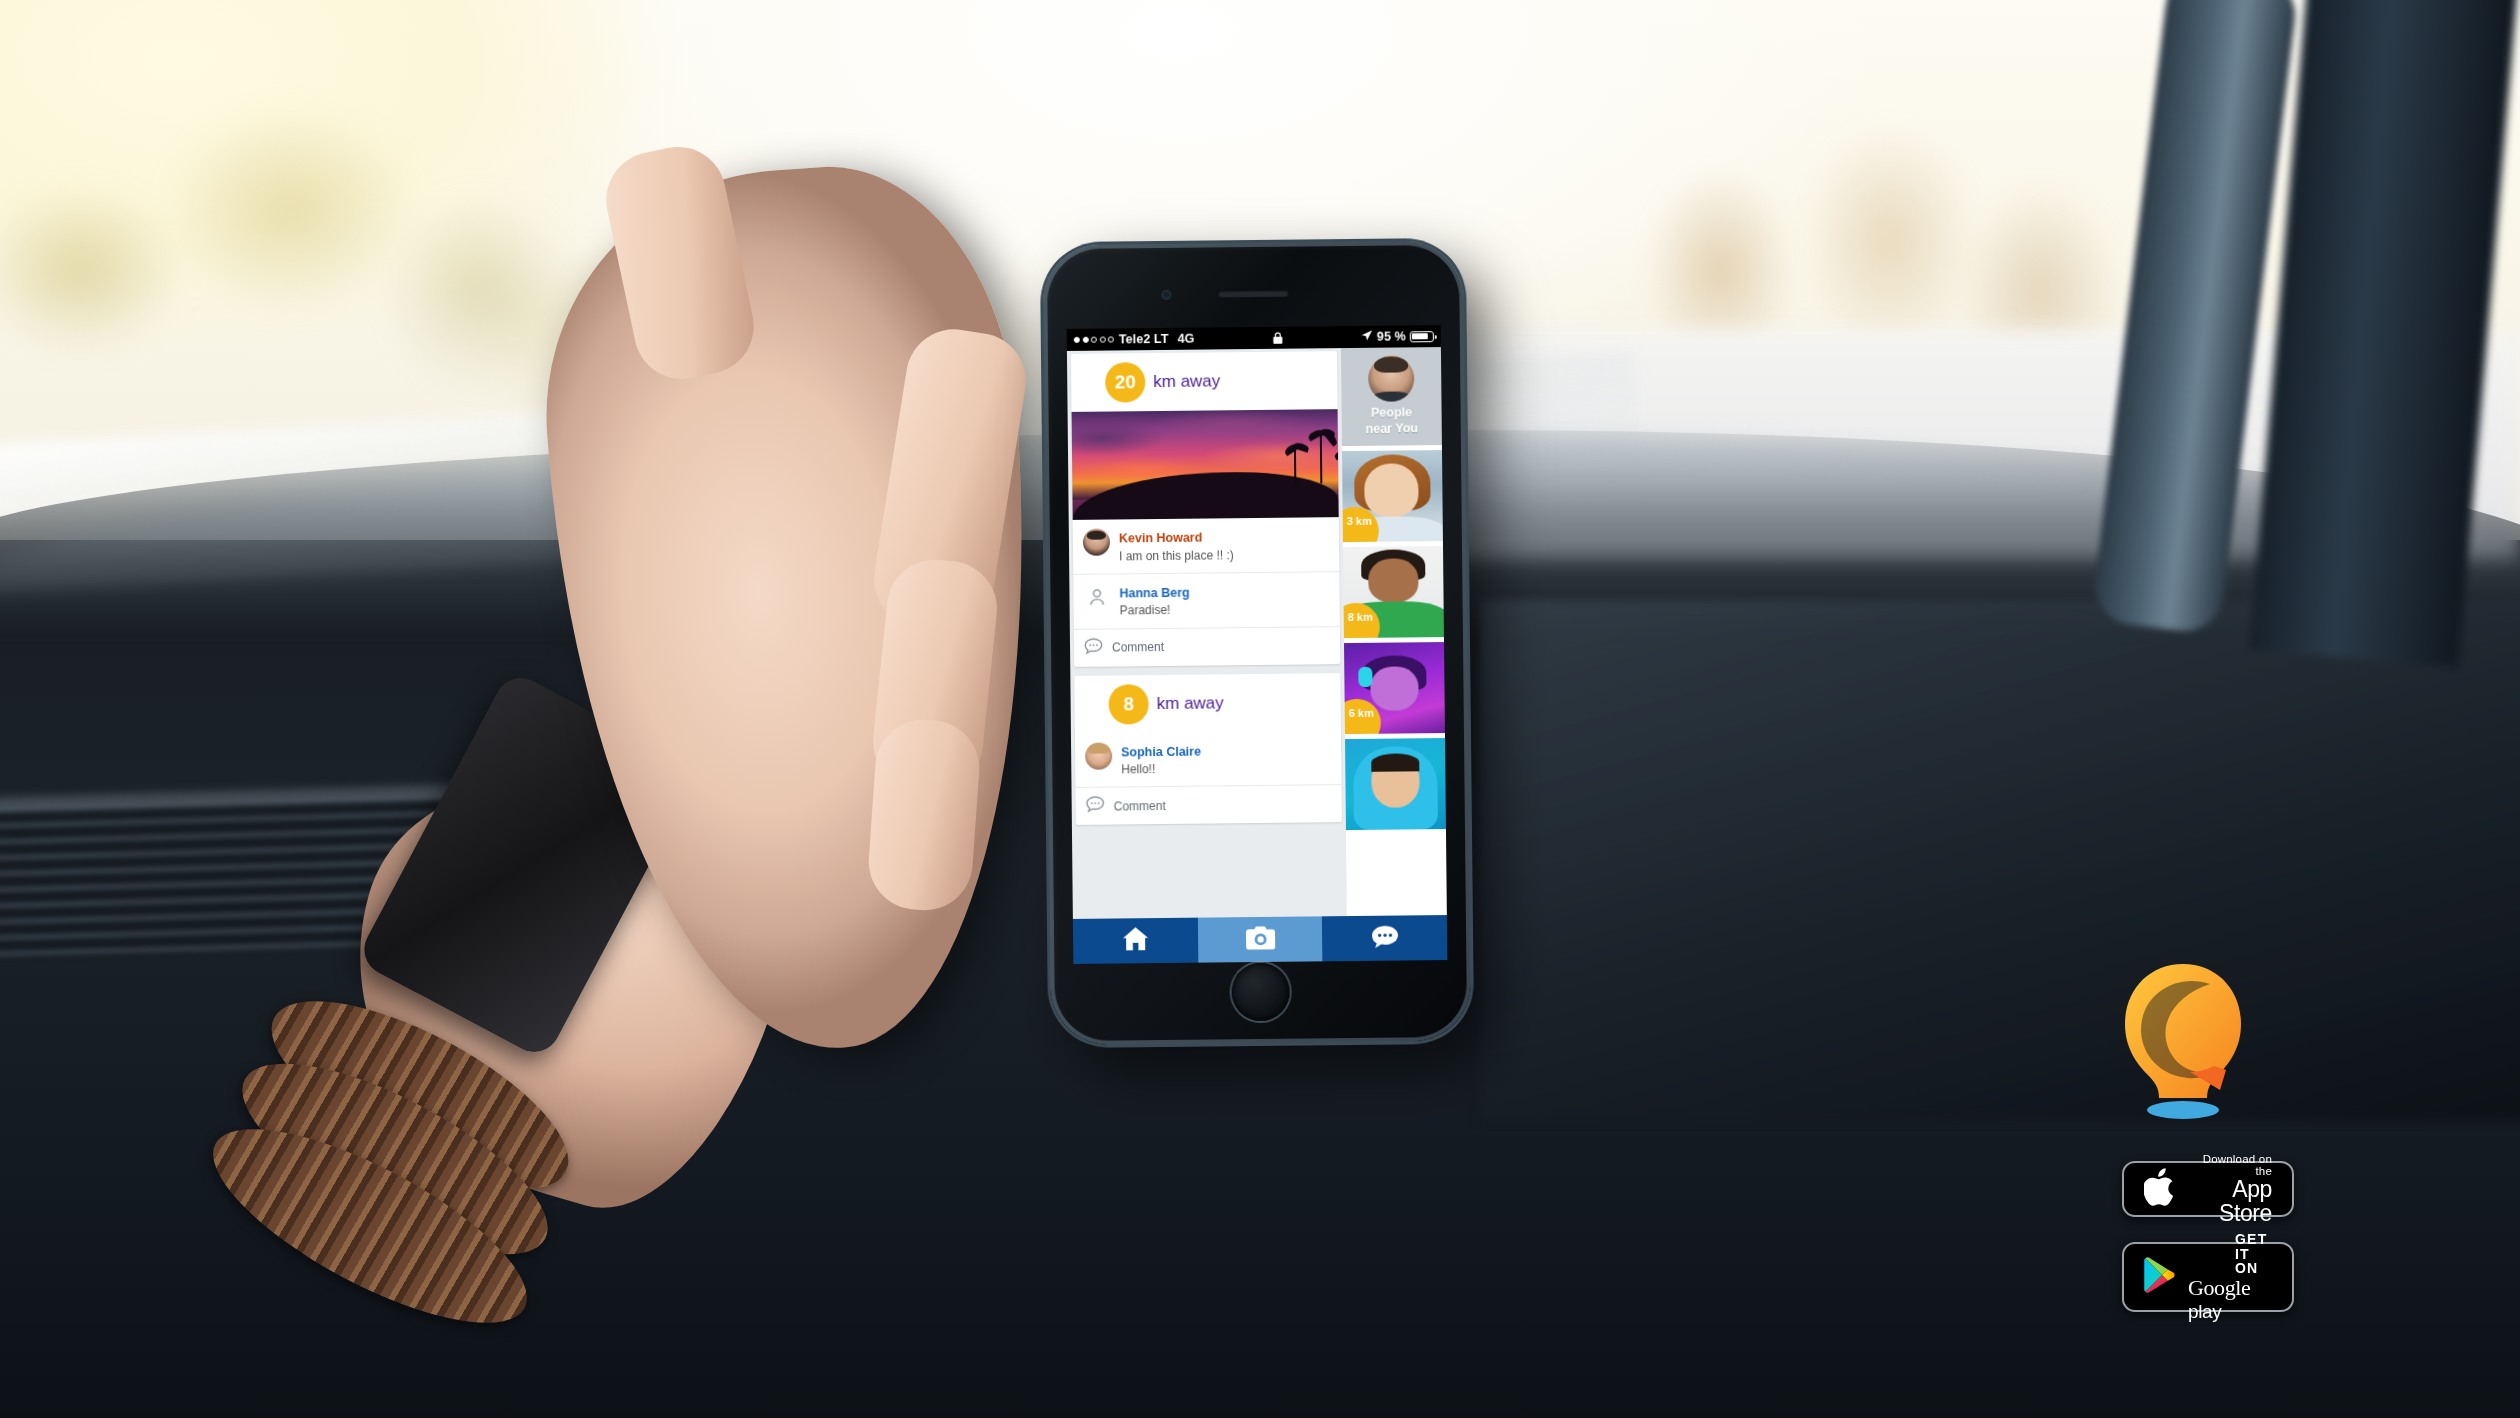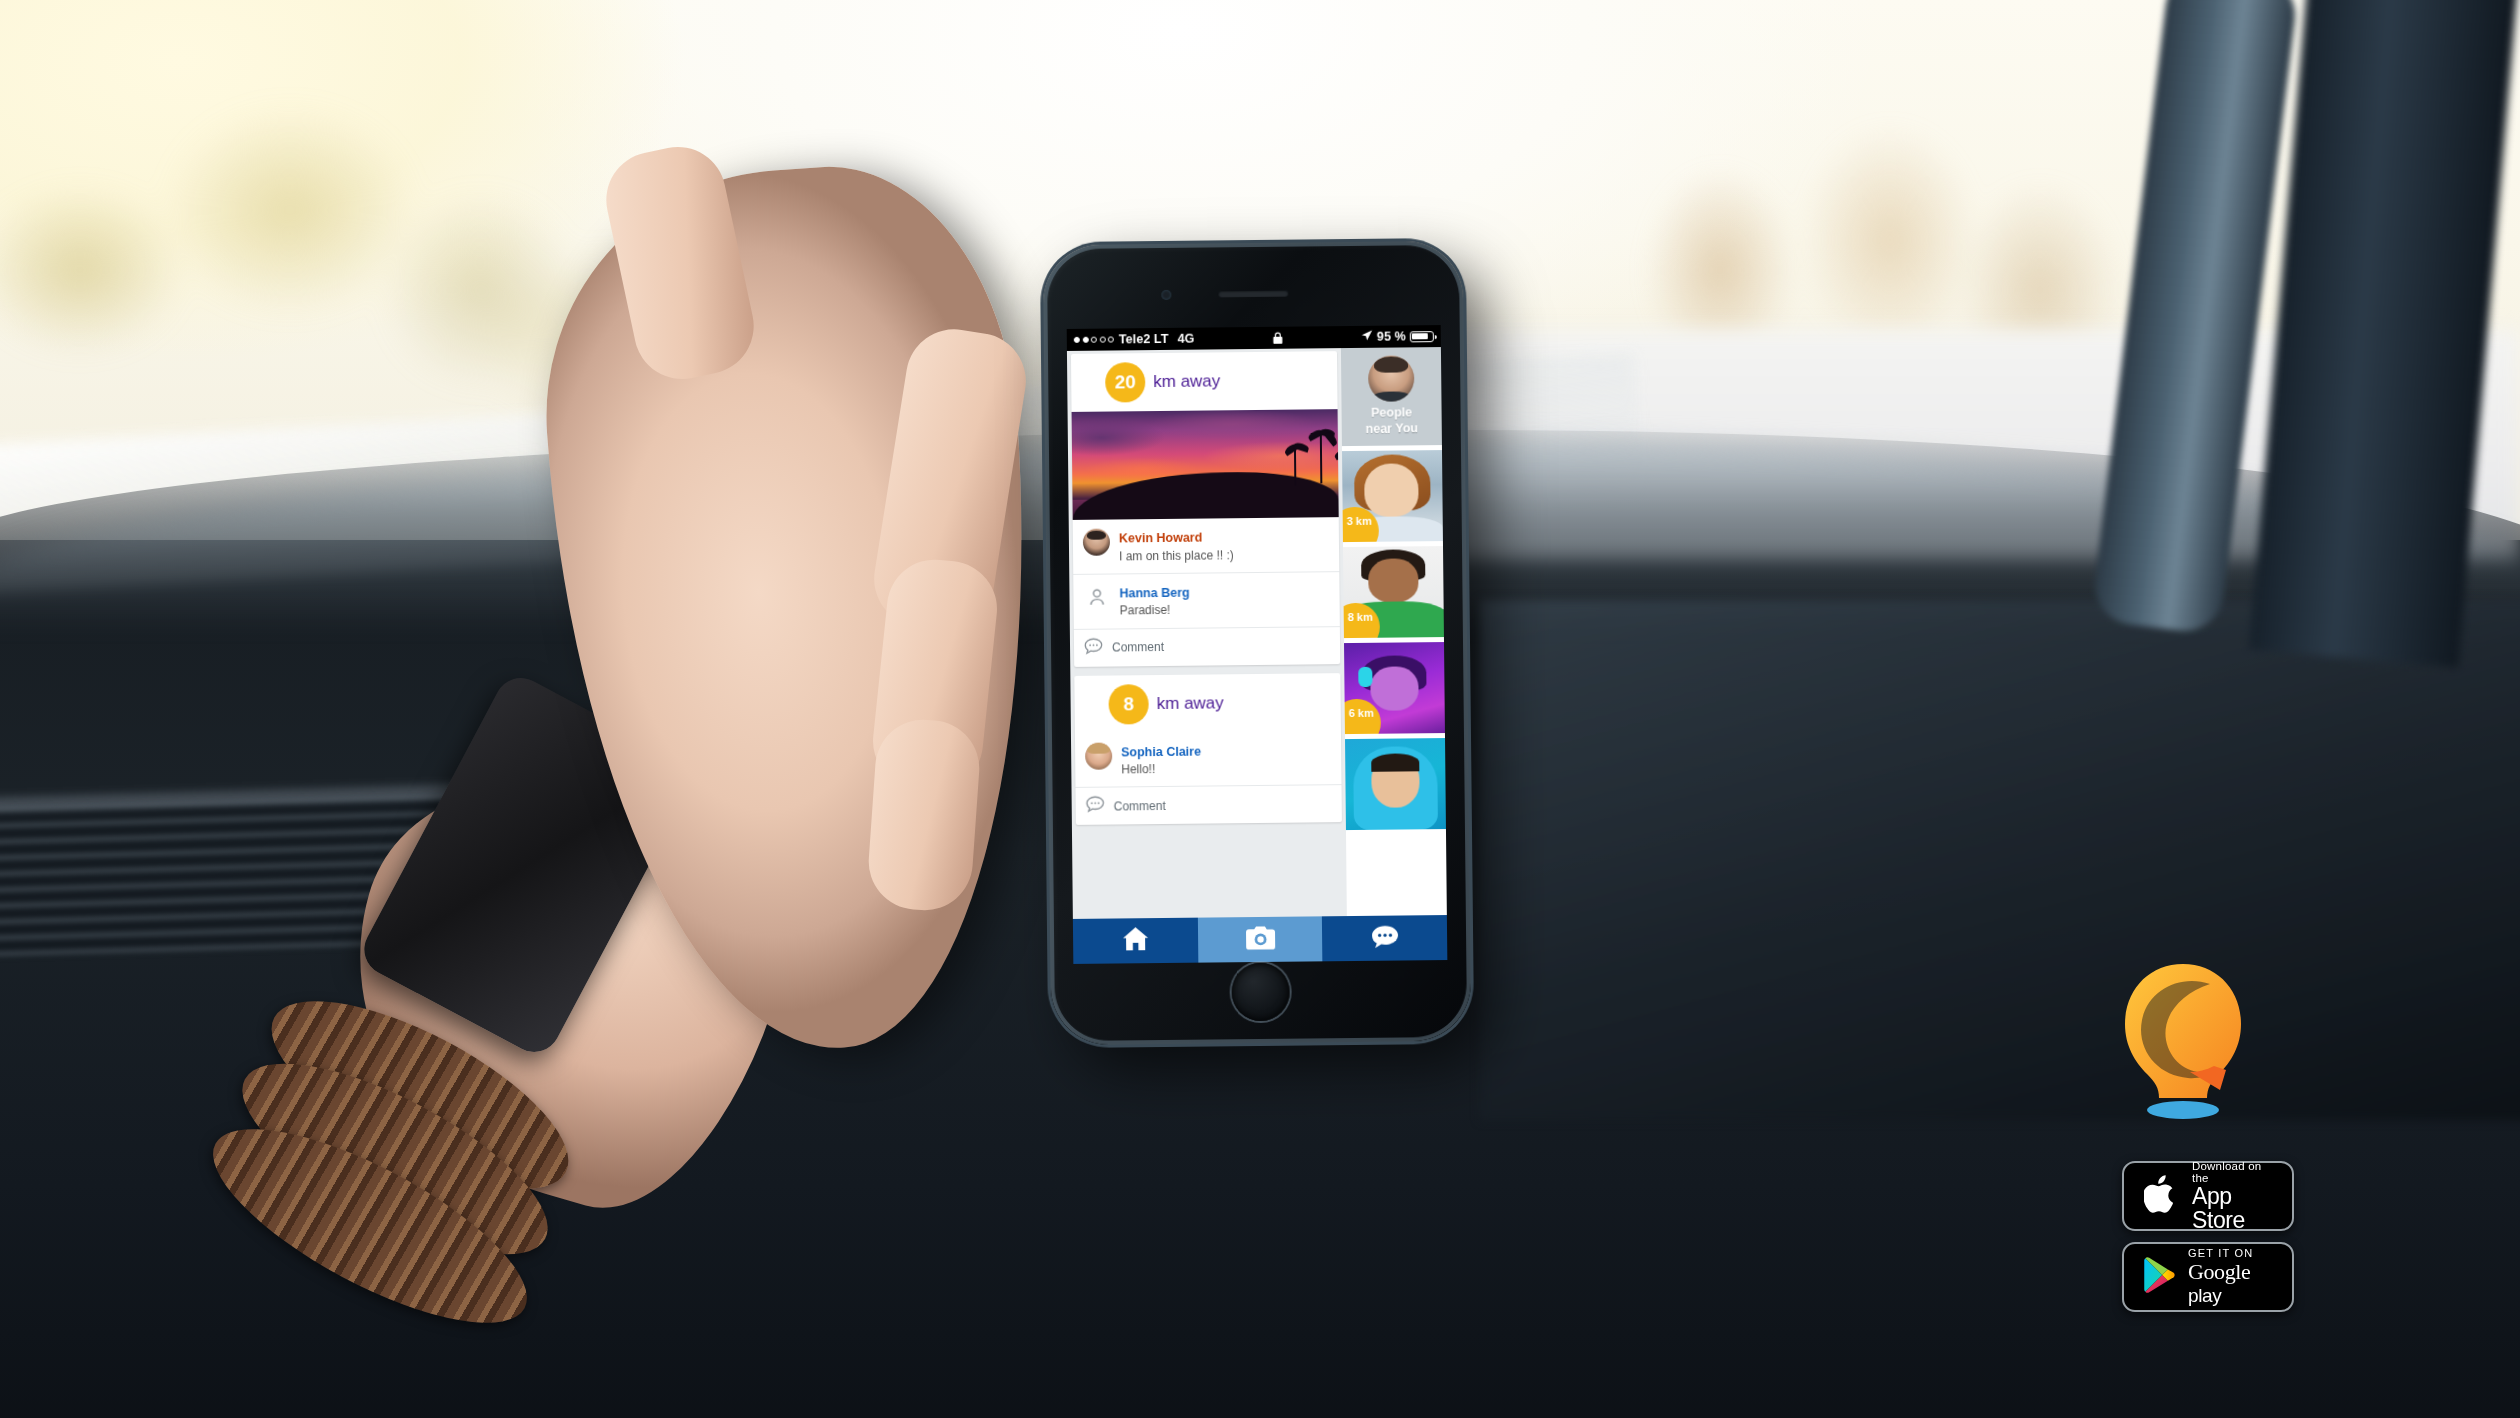--- a/index.html
+++ b/index.html
@@ -305,26 +305,26 @@
   #brand { position:absolute; left:2108px; top:958px; width:400px; height:180px; }
   .z-mark { position:absolute; left:0; top:0; width:150px; height:180px; }
   .z-word { position:absolute; left:150px; top:38px; font-size:92px; color:#fff;
     font-weight:300; letter-spacing:-2px; line-height:1;
     text-shadow:0 2px 8px rgba(0,0,0,.6); }
 
   
   .store { position:absolute; background:#000; border-radius:13px;
     border:2px solid #9aa2a8; display:flex; align-items:center; gap:12px;
     padding:0 20px; box-shadow:0 3px 10px rgba(0,0,0,.6); }
-  #store-apple { left:2122px; top:1161px; width:172px; height:70px; }
+  #store-apple { left:2122px; top:1161px; width:172px; height:56px;text-align:right; }
   #store-google{ left:2122px; top:1242px; width:172px; height:70px; }
   .store-txt { color:#fff; line-height:1.05; }
   .store-sm { font-size:11.5px; letter-spacing:.2px; }
   .store-lg { font-size:23px; font-weight:500; letter-spacing:-.4px; }
-  .store-sm.caps { font-size:11px; letter-spacing:1.2px; font-weight:normal; }
+  .store-sm.caps { font-size:14px; letter-spacing:1.2px; font-weight:bold;margin-left:47px; }
   .store-lg.gp { font-size:22px; font-family:"Liberation Serif", serif; }
 </style>
 </head>
 <body>
 
 <div id="bg">
   <div class="bg-sky"></div>
   <div class="bg-trees-l"></div>
   <div class="bg-trees-r"></div>
   <div class="bg-snow"></div>

